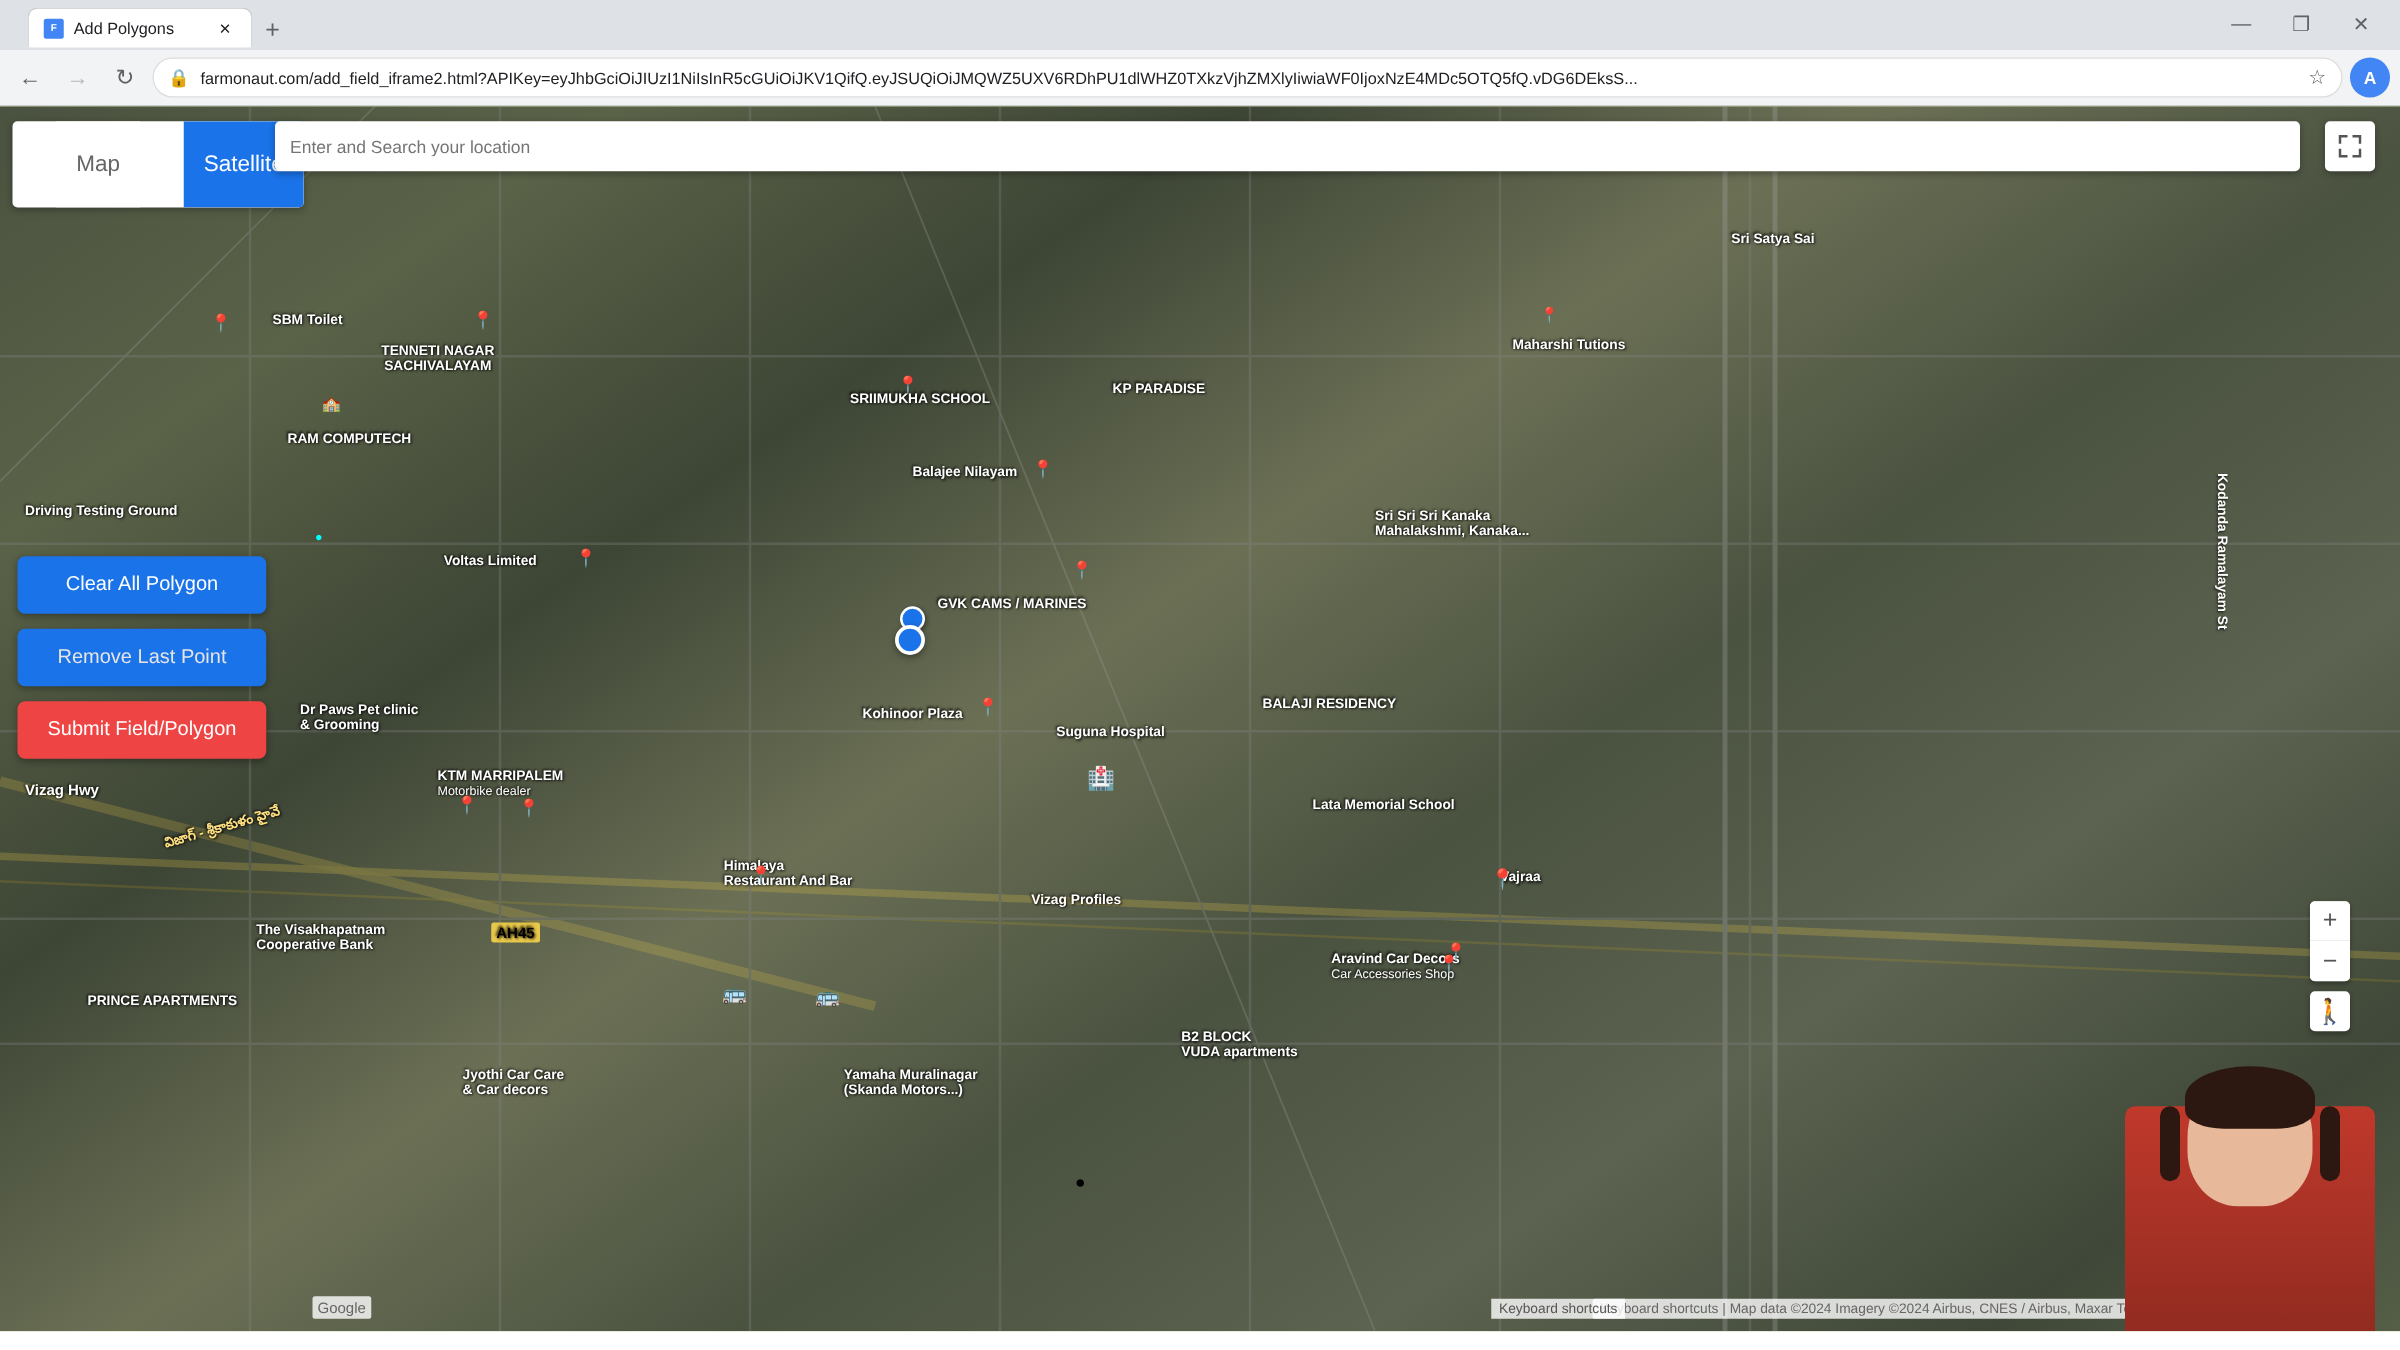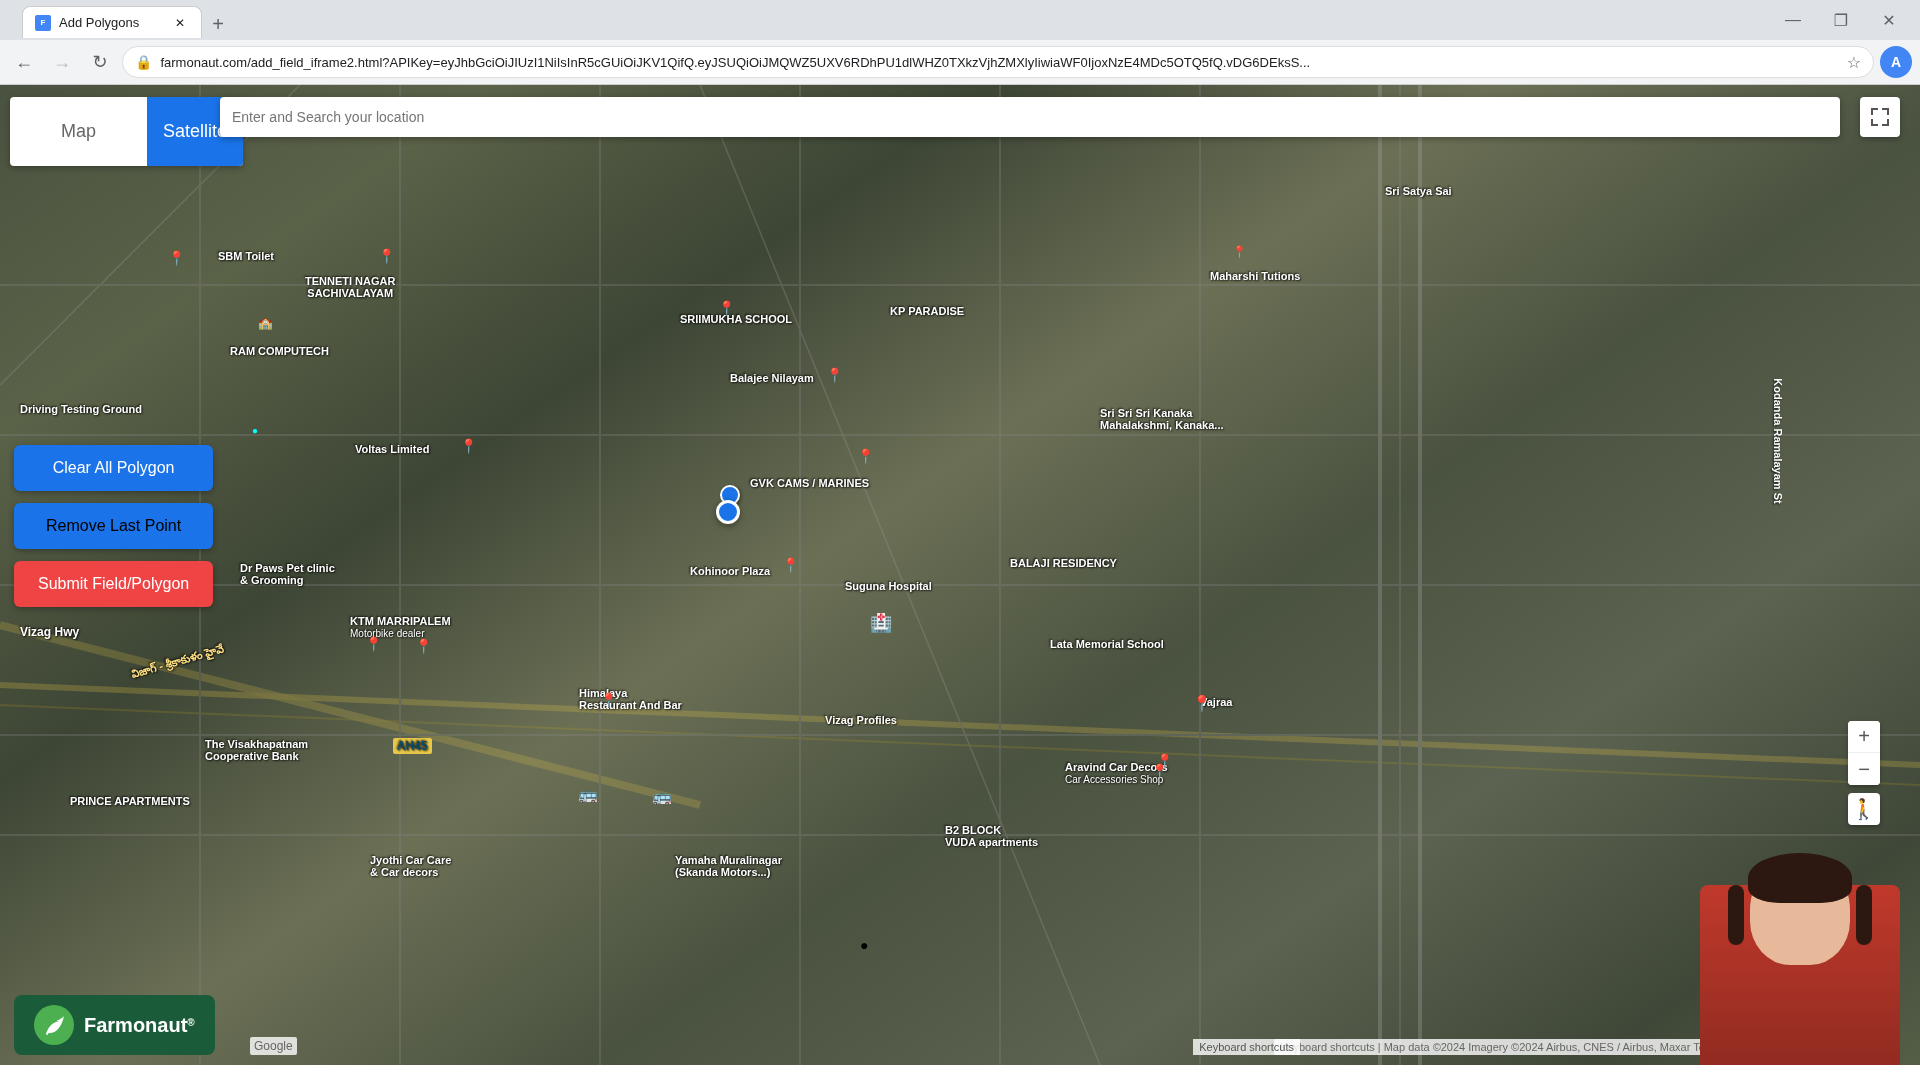--- a/index.html
+++ b/index.html
@@ -272,21 +272,21 @@
       padding: 14px 24px;
       font-size: 16px;
       font-weight: 500;
       cursor: pointer;
       box-shadow: 0 2px 6px rgba(0,0,0,0.3);
       white-space: nowrap;
     }
 
     .btn-remove {
       background: #1a73e8;
-      color: #000000;
+      color: #e5e5e5;
       border: none;
       border-radius: 6px;
       padding: 14px 24px;
       font-size: 16px;
       font-weight: 500;
       cursor: pointer;
       box-shadow: 0 2px 6px rgba(0,0,0,0.3);
       white-space: nowrap;
     }
 
@@ -594,21 +594,21 @@
   <span class="map-label" style="top:358px;left:355px;">Voltas Limited</span>
   <span class="map-label" style="top:228px;left:680px;">SRIIMUKHA SCHOOL</span>
   <span class="map-label" style="top:220px;left:890px;">KP PARADISE</span>
   <span class="map-label" style="top:287px;left:730px;">Balajee Nilayam</span>
   <span class="map-label" style="top:392px;left:750px;">GVK CAMS / MARINES</span>
   <span class="map-label" style="top:480px;left:690px;">Kohinoor Plaza</span>
   <span class="map-label" style="top:472px;left:1010px;">BALAJI RESIDENCY</span>
   <span class="map-label" style="top:495px;left:845px;">Suguna Hospital</span>
   <span class="map-label" style="top:553px;left:1050px;">Lata Memorial School</span>
   <span class="map-label" style="top:530px;left:350px;">KTM MARRIPALEM<br><span style="font-size:10px;font-weight:400;">Motorbike dealer</span></span>
-  <span class="map-label road" style="top:653px;left:393px;background:#e8c84a;color:#0c4a6e;padding:1px 4px;border-radius:2px;">AH45</span>
+  <span class="map-label road" style="top:653px;left:393px;background:#e8c84a;color:#000000;padding:1px 4px;border-radius:2px;">AH45</span>
   <span class="map-label" style="top:602px;left:555px;padding-left:24px;">Himalaya<br>Restaurant And Bar</span>
   <span class="map-label" style="top:629px;left:825px;">Vizag Profiles</span>
   <span class="map-label" style="top:653px;left:205px;">The Visakhapatnam<br>Cooperative Bank</span>
   <span class="map-label" style="top:710px;left:70px;">PRINCE APARTMENTS</span>
   <span class="map-label" style="top:739px;left:945px;">B2 BLOCK<br>VUDA apartments</span>
   <span class="map-label" style="top:769px;left:370px;">Jyothi Car Care<br>&amp; Car decors</span>
   <span class="map-label" style="top:769px;left:675px;">Yamaha Muralinagar<br>(Skanda Motors...)</span>
   <span class="map-label" style="top:676px;left:1065px;">Aravind Car Decors<br><span style="font-size:10px;font-weight:400;">Car Accessories Shop</span></span>
   <span class="map-label" style="top:611px;left:1200px;">Vajraa</span>
   <span class="map-label" style="top:318px;left:20px;">Driving Testing Ground</span>
@@ -616,30 +616,20 @@
   <span class="map-label" style="top:430px;left:100px;">Kebab Chef</span>
   <span class="map-label" style="top:322px;left:1100px;">Sri Sri Sri Kanaka<br>Mahalakshmi, Kanaka...</span>
   <span class="map-label" style="top:185px;left:1210px;">Maharshi Tutions</span>
   <span class="map-label" style="top:100px;left:1385px;">Sri Satya Sai</span>
   <span class="map-label" style="top:540px;left:20px;font-size:12px;">Vizag Hwy</span>
 
   <span class="rotated-label">Kodanda Ramalayam St</span>
 
   <span class="map-label" style="top:570px;left:130px;transform:rotate(-16deg);font-size:11px;color:#ffe082;">విజాగ్ - శ్రీకాకుళం హైవే</span>
 
-  <div class="farmonaut-logo">
-    <div class="logo-icon">
-      <svg width="24" height="24" viewBox="0 0 24 24" fill="white">
-        <path d="M17 8C8 10 5.9 16.17 3.82 21.34L5.71 22l1-2.3A4.49 4.49 0 008 20C19 20 22 3 22 3c-1 2-8 5.25-8 5.25V8z"></path>
-      </svg>
-    </div>
-    <div>
-      <span class="logo-text">Farmonaut</span><span class="logo-text logo-reg">®</span>
-    </div>
-  </div>
 
   <div class="google-attr">Google</div>
 
   <div class="map-data-attr">Keyboard shortcuts  |  Map data ©2024 Imagery ©2024 Airbus, CNES / Airbus, Maxar Te...</div>
 
   <div class="keyboard-shortcuts">Keyboard shortcuts</div>
 
   <div class="person-widget">
 
     <div style="width:200px;height:220px;position:relative;overflow:hidden;">

